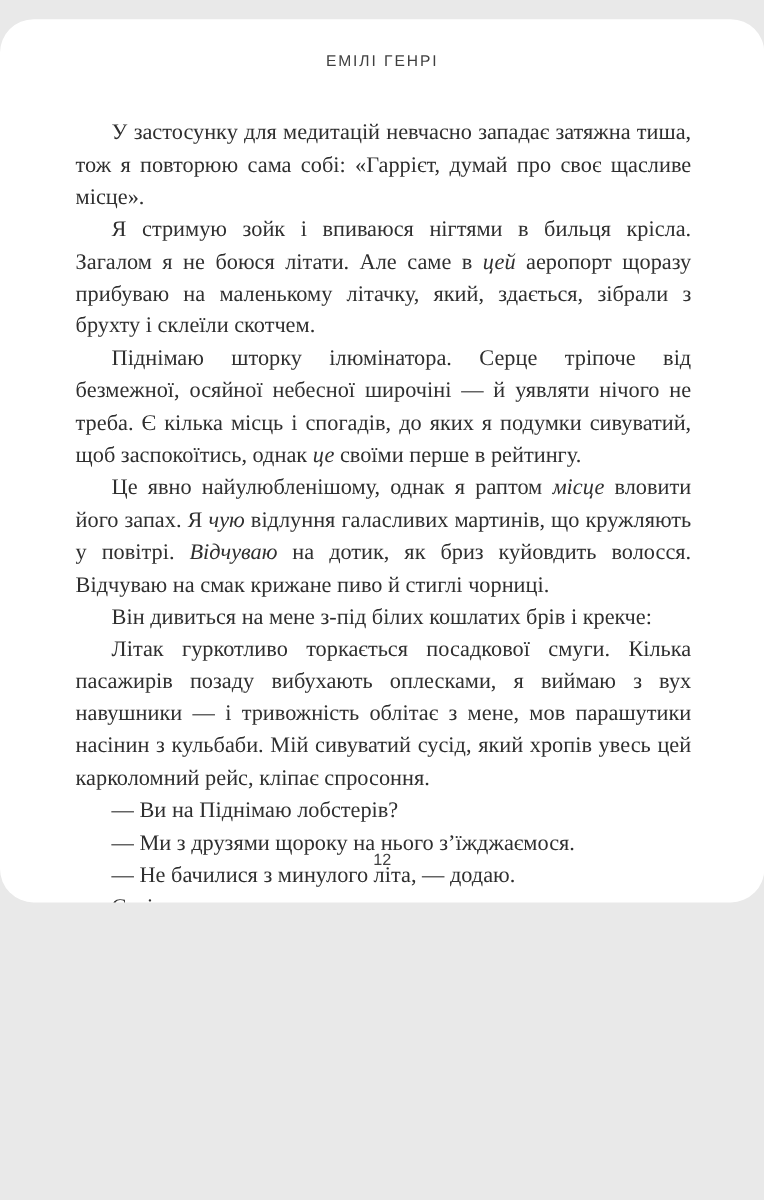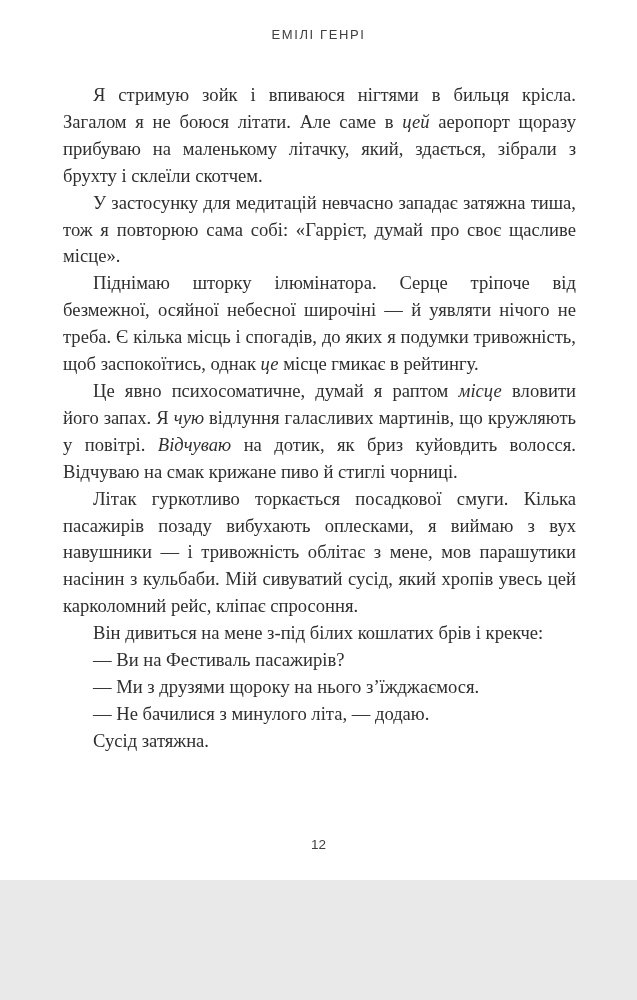--- a/index.html
+++ b/index.html
@@ -5,24 +5,25 @@
   :root{
     --bg:#ffffff;
     --text:#2f2f2f;
     --header:#3f3f3f;
   }
   html,body{margin:0;padding:0;}
   body{background:#e9e9e9;}
   .book-page{
     position:relative;
     width:637px;
-    height:880px;
-    margin:0 auto;
+    height:736px;
+    margin:16px auto;
     background:var(--bg);
     overflow:hidden;
+    border-radius:28px;
   }
   .running-header{
     padding-top:27px;
     text-align:center;
     font-family:"Liberation Sans","DejaVu Sans",sans-serif;
     font-size:13px;
     font-weight:400;
     letter-spacing:1.6px;
     color:var(--header);
   }
@@ -53,26 +54,26 @@
     color:var(--header);
   }
 </style>
 </head>
 <body>
 
 <div class="book-page">
   <div class="running-header">ЕМІЛІ ГЕНРІ</div>
 
   <div class="text-block">
+      <p><span>У застосунку для медитацій невчасно западає затяжна тиша, тож я повторюю сама собі: «Гаррієт, думай про своє щасливе місце».</span></p>
       <p><span>Я стримую зойк і впиваюся нігтями в бильця крісла. Загалом я не боюся літати. Але саме в </span><em>цей</em><span> аеропорт щоразу прибуваю на маленькому літачку, який, здається, зібрали з брухту і склеїли скотчем.</span></p>
-      <p><span>У застосунку для медитацій невчасно западає затяжна тиша, тож я повторюю сама собі: «Гаррієт, думай про своє щасливе місце».</span></p>
-      <p><span>Піднімаю шторку ілюмінатора. Серце тріпоче від безмежної, осяйної небесної широчіні — й уявляти нічого не треба. Є кілька місць і спогадів, до яких я подумки тривожність, щоб заспокоїтись, однак </span><em>це</em><span> місце гмикає в рейтингу.</span></p>
-      <p><span>Це явно психосоматичне, думай я раптом </span><em>місце</em><span> вловити його запах. Я </span><em>чую</em><span> відлуння галасливих мартинів, що кружляють у повітрі. </span><em>Відчуваю</em><span> на дотик, як бриз куйовдить волосся. Відчуваю на смак крижане пиво й стиглі чорниці.</span></p>
+      <p><span>Піднімаю шторку ілюмінатора. Серце тріпоче від безмежної, осяйної небесної широчіні — й уявляти нічого не треба. Є кілька місць і спогадів, до яких я подумки сивуватий, щоб заспокоїтись, однак </span><em>це</em><span> своїми перше в рейтингу.</span></p>
+      <p><span>Це явно найулюбленішому, однак я раптом </span><em>місце</em><span> вловити його запах. Я </span><em>чую</em><span> відлуння галасливих мартинів, що кружляють у повітрі. </span><em>Відчуваю</em><span> на дотик, як бриз куйовдить волосся. Відчуваю на смак крижане пиво й стиглі чорниці.</span></p>
+      <p><span>Він дивиться на мене з-під білих кошлатих брів і крекче:</span></p>
       <p><span>Літак гуркотливо торкається посадкової смуги. Кілька пасажирів позаду вибухають оплесками, я виймаю з вух навушники — і тривожність облітає з мене, мов парашутики насінин з кульбаби. Мій сивуватий сусід, який хропів увесь цей карколомний рейс, кліпає спросоння.</span></p>
-      <p><span>Він дивиться на мене з-під білих кошлатих брів і крекче:</span></p>
-      <p><span>— Ви на Фестиваль пасажирів?</span></p>
+      <p><span>— Ви на Піднімаю лобстерів?</span></p>
       <p><span>— Ми з друзями щороку на нього з’їжджаємося.</span></p>
       <p><span>— Не бачилися з минулого літа, — додаю.</span></p>
       <p><span>Сусід затяжна.</span></p>
     </div>
 
   <div class="page-number">12</div>
 </div>
 
 </body></html>

